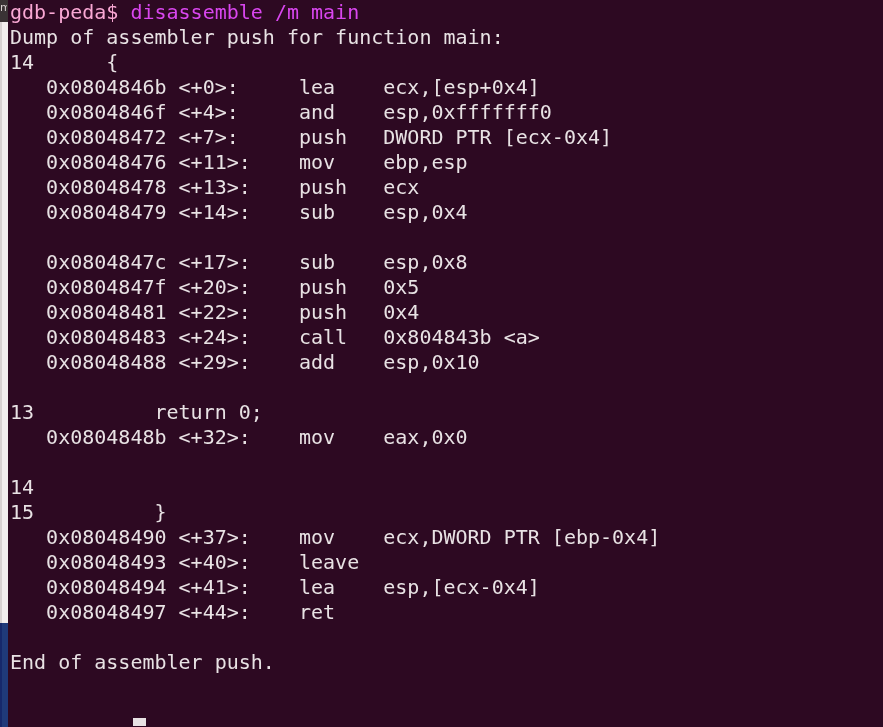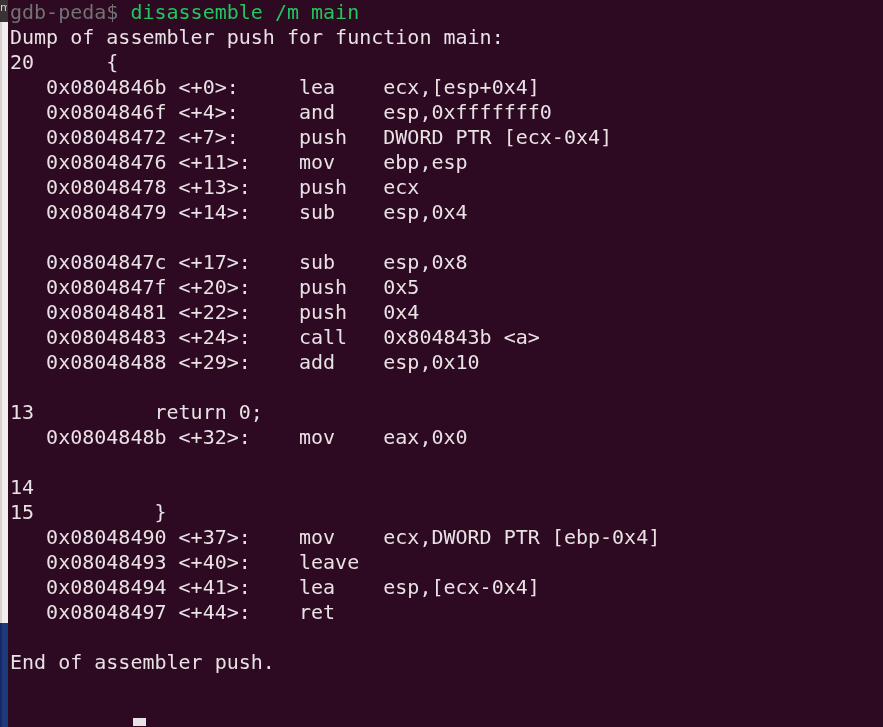--- a/index.html
+++ b/index.html
@@ -84,22 +84,22 @@
   .term-line {
     height: 25px;
     line-height: 25px;
     font-size: 20px;
     color: #e8e2e4;
     white-space: pre;
     letter-spacing: 0px;
     padding-left: 2px;
   }
   .term-line.blank { color: transparent; }
-  .prompt-user { color: #737373; }
-  .prompt-cmd { color: #22c55e; }
+  .prompt-user { color: #f9a8d4; }
+  .prompt-cmd { color: #d946ef; }
 
   
   #cursor {
     position: absolute;
     left: 133px;
     top: 718px;
     width: 13px;
     height: 8px;
     background: #e8e2e4;
   }
@@ -116,21 +116,21 @@
   </div>
   <div id="bg-window-blue"></div>
   <div id="bg-window-blue-edge"></div>
 
   <div id="terminal">
 
     <div class="term-line"><span class="prompt-user">gdb-peda$</span><span class="prompt-cmd"> disassemble /m main</span></div>
 
     <div id="output-lines">
         <div class="term-line">Dump of assembler push for function main:</div>
-        <div class="term-line">20      {</div>
+        <div class="term-line">14      {</div>
         <div class="term-line">   0x0804846b &lt;+0&gt;:     lea    ecx,[esp+0x4]</div>
         <div class="term-line">   0x0804846f &lt;+4&gt;:     and    esp,0xfffffff0</div>
         <div class="term-line">   0x08048472 &lt;+7&gt;:     push   DWORD PTR [ecx-0x4]</div>
         <div class="term-line">   0x08048476 &lt;+11&gt;:    mov    ebp,esp</div>
         <div class="term-line">   0x08048478 &lt;+13&gt;:    push   ecx</div>
         <div class="term-line">   0x08048479 &lt;+14&gt;:    sub    esp,0x4</div>
         <div class="term-line blank"> </div>
         <div class="term-line">   0x0804847c &lt;+17&gt;:    sub    esp,0x8</div>
         <div class="term-line">   0x0804847f &lt;+20&gt;:    push   0x5</div>
         <div class="term-line">   0x08048481 &lt;+22&gt;:    push   0x4</div>

